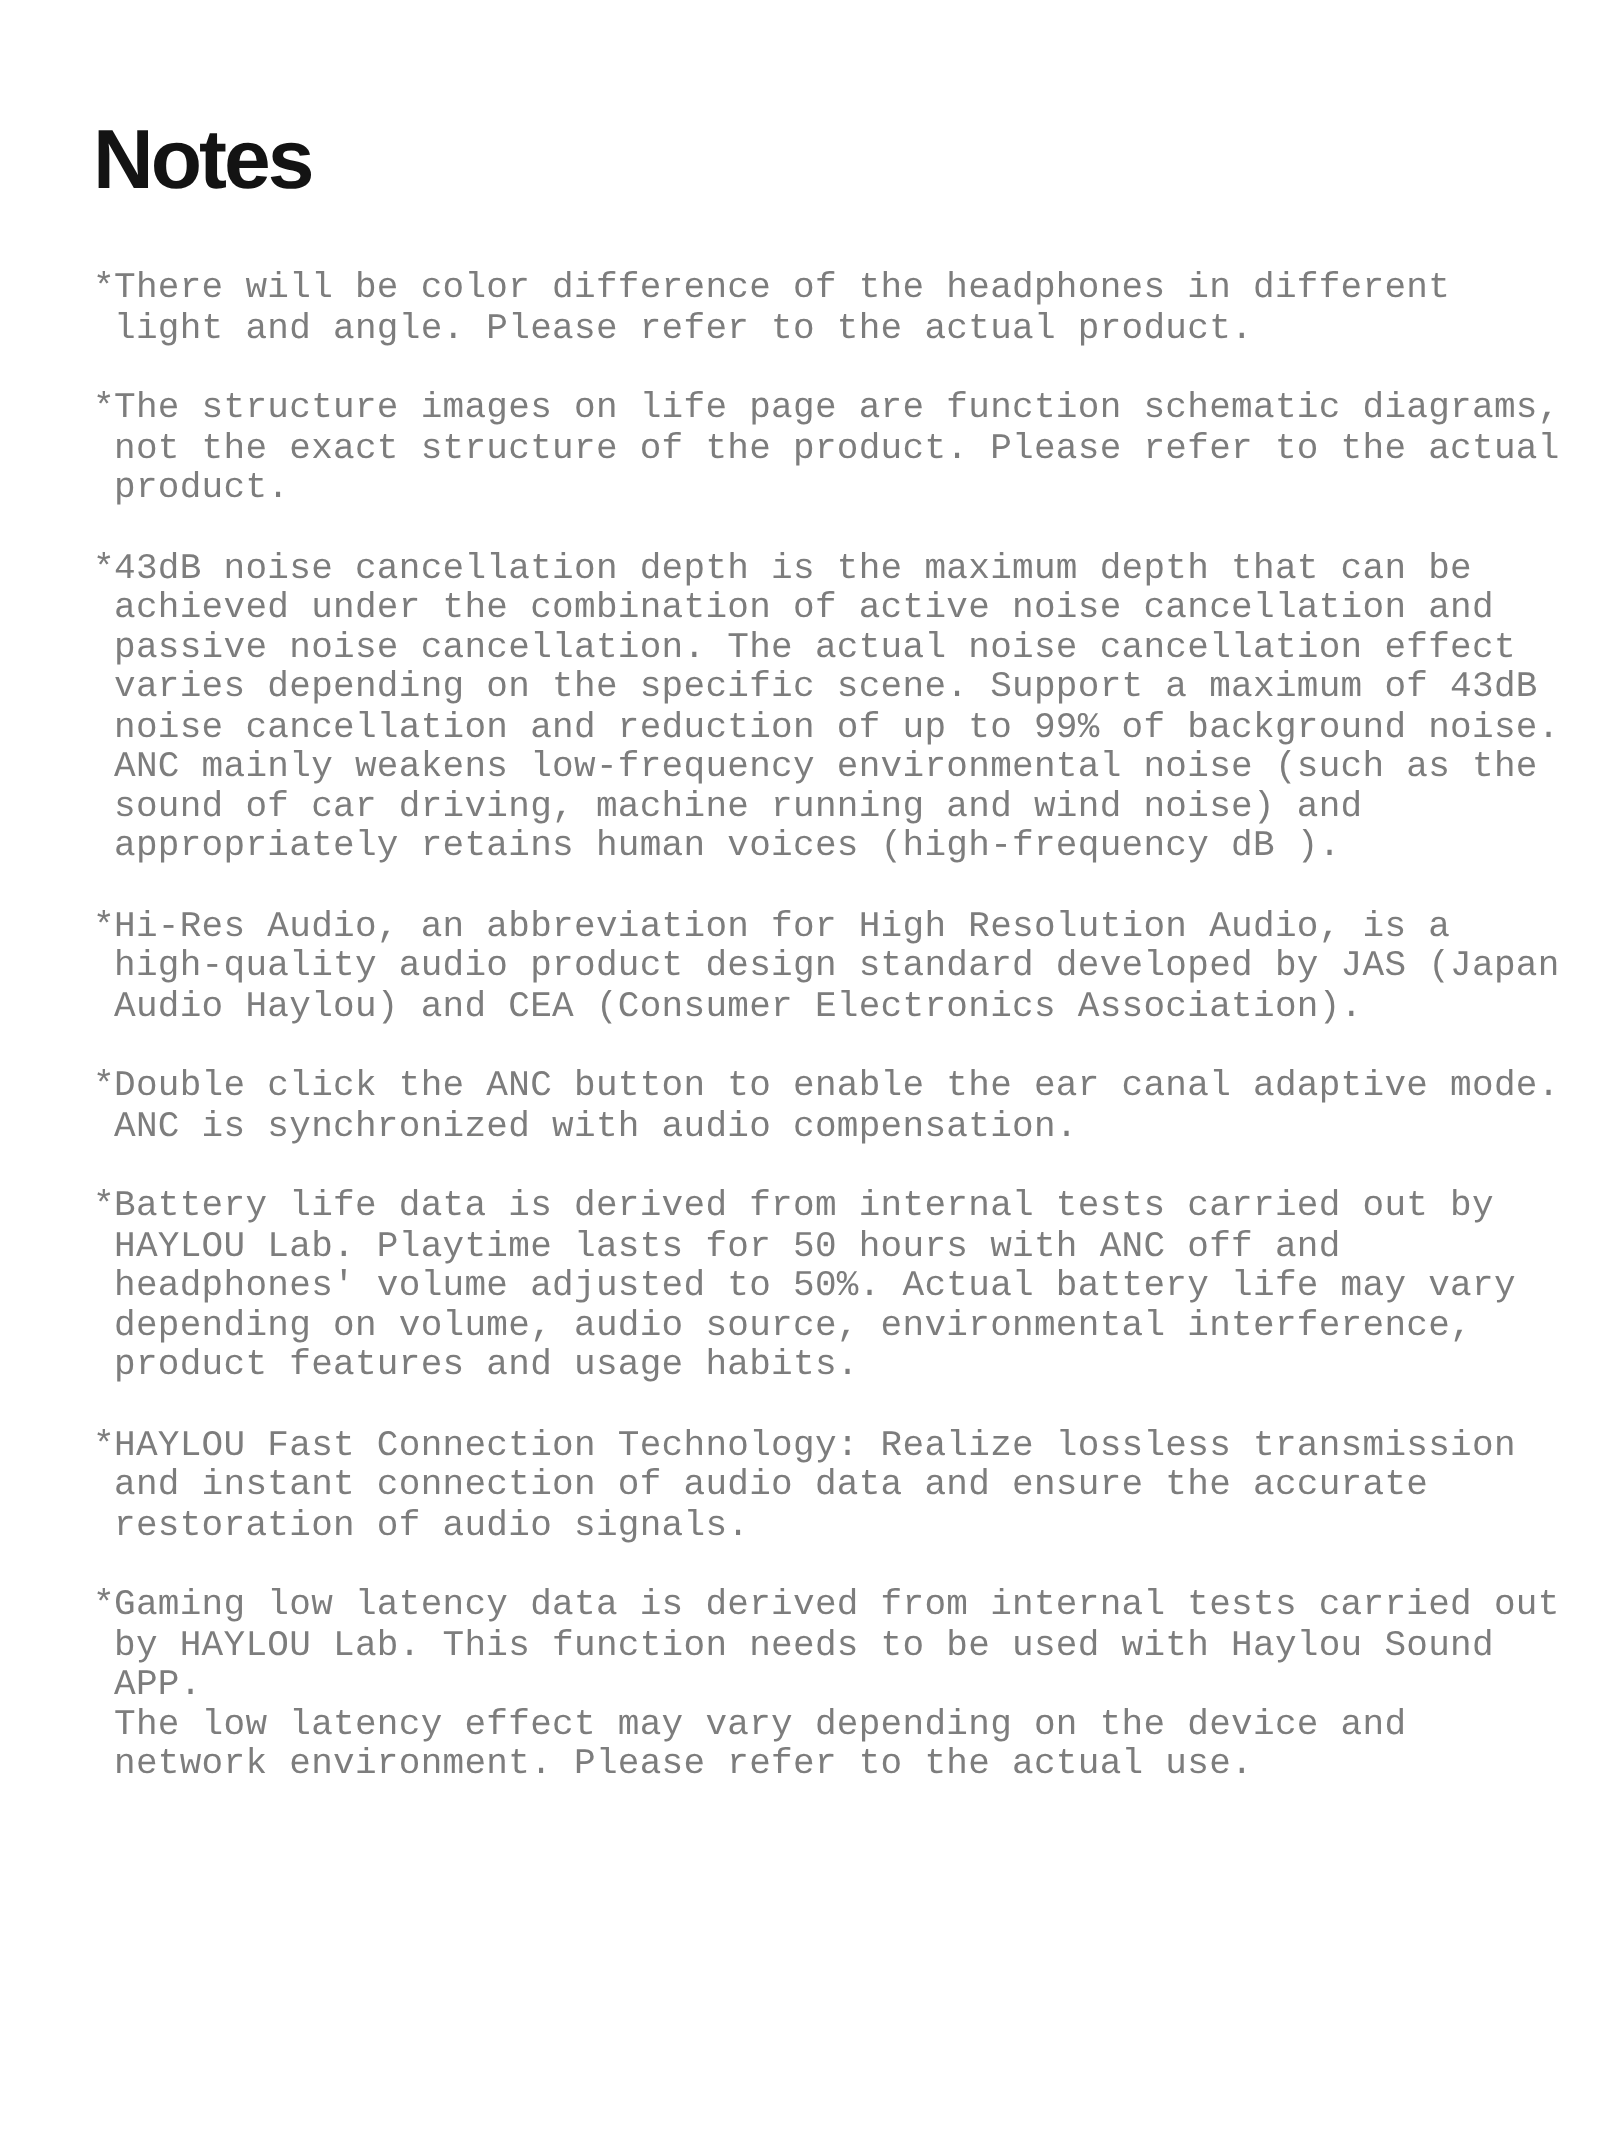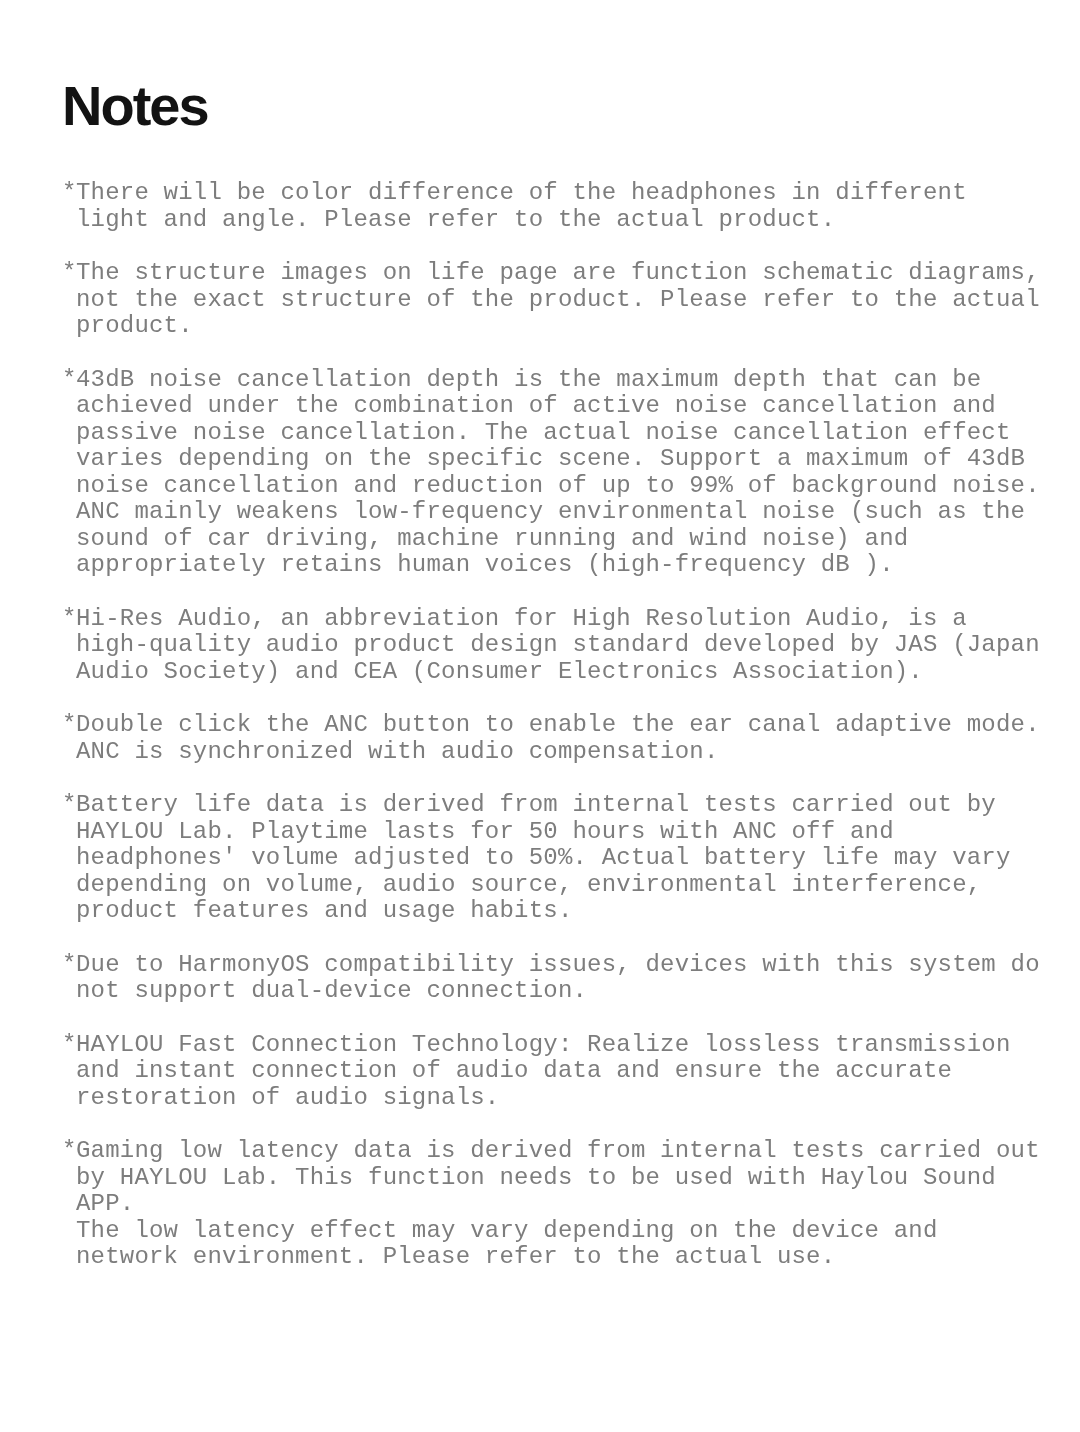--- a/index.html
+++ b/index.html
@@ -45,21 +45,20 @@
 </head>
 <body>
 
 <div class="page">
   <h1 class="page-title">Notes</h1>
 
   <div class="notes-list">
     <p class="note"><span class="marker">*</span><span>There will be color difference of the headphones in different light and angle. Please refer to the actual product.</span></p>
     <p class="note"><span class="marker">*</span><span>The structure images on life page are function schematic diagrams, not the exact structure of the product. Please refer to the actual product.</span></p>
     <p class="note"><span class="marker">*</span><span>43dB noise cancellation depth is the maximum depth that can be achieved under the combination of active noise cancellation and passive noise cancellation. The actual noise cancellation effect varies depending on the specific scene. Support a maximum of 43dB noise cancellation and reduction of up to 99% of background noise. ANC mainly weakens low-frequency environmental noise (such as the sound of car driving, machine running and wind noise) and appropriately retains human voices (high-frequency dB ).</span></p>
-    <p class="note"><span class="marker">*</span><span>Hi-Res Audio, an abbreviation for High Resolution Audio, is a high-quality audio product design standard developed by JAS (Japan Audio Society) and CEA (Consumer Electronics Association).</span></p>
+    <p class="note"><span class="marker">*</span><span>Hi-Res Audio, an abbreviation for High Resolution Audio, is a high-quality audio product design standard developed by JAS (Japan Audio Haylou) and CEA (Consumer Electronics Association).</span></p>
     <p class="note"><span class="marker">*</span><span>Double click the ANC button to enable the ear canal adaptive mode. ANC is synchronized with audio compensation.</span></p>
     <p class="note"><span class="marker">*</span><span>Battery life data is derived from internal tests carried out by HAYLOU Lab. Playtime lasts for 50 hours with ANC off and headphones' volume adjusted to 50%. Actual battery life may vary depending on volume, audio source, environmental interference, product features and usage habits.</span></p>
-    <p class="note"><span class="marker">*</span><span>Due to HarmonyOS compatibility issues, devices with this system do not support dual-device connection.</span></p>
     <p class="note"><span class="marker">*</span><span>HAYLOU Fast Connection Technology: Realize lossless transmission and instant connection of audio data and ensure the accurate restoration of audio signals.</span></p>
     <p class="note"><span class="marker">*</span><span>Gaming low latency data is derived from internal tests carried out by HAYLOU Lab. This function needs to be used with Haylou Sound APP.
 The low latency effect may vary depending on the device and network environment. Please refer to the actual use.</span></p>
   </div>
 </div>
 
 </body></html>

